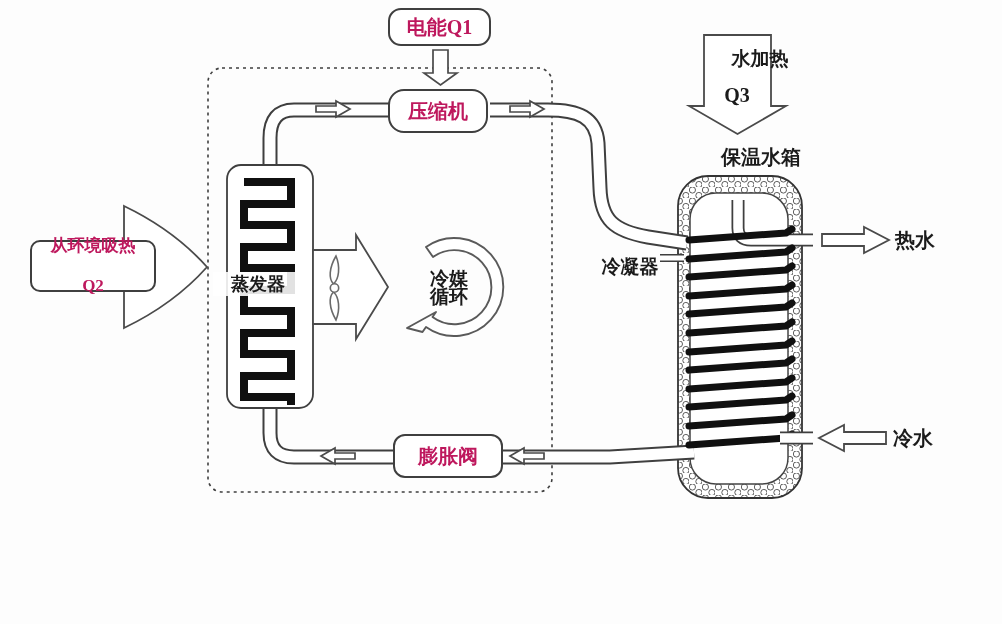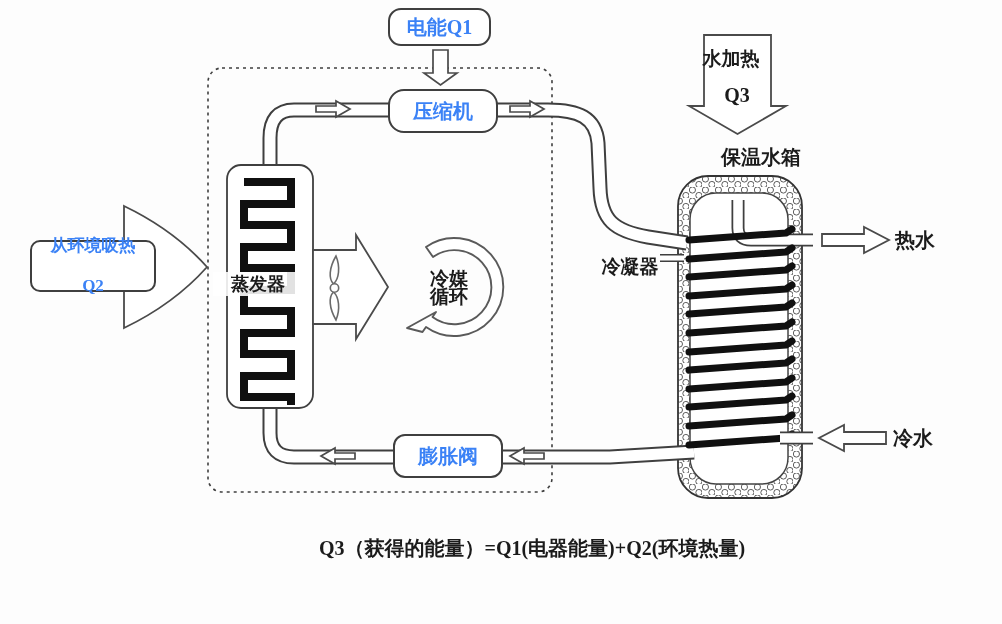--- a/index.html
+++ b/index.html
@@ -4,21 +4,21 @@
 <style>
   html,body{margin:0;padding:0;background:#e9e9e9;}
   #stage{
     position:relative;width:1002px;height:624px;background:#fdfdfd;
     font-family:"Liberation Serif","DejaVu Serif",serif;overflow:hidden;
   }
   #lineart{position:absolute;left:0;top:0;z-index:1;}
   .box{
     position:absolute;z-index:2;background:#fff;border:2px solid #3f3f3f;
     display:flex;flex-direction:column;align-items:center;justify-content:center;
-    font-weight:bold;color:#3b82f6;line-height:1.15;box-sizing:border-box;
+    font-weight:bold;color:#be185d;line-height:1.15;box-sizing:border-box;
   }
   .lbl{
     position:absolute;z-index:3;transform:translate(-50%,-50%);
     font-weight:bold;color:#1b1b1b;white-space:nowrap;
   }
   .lbl.left-anchor{transform:translate(0,-50%);}
   .lbl.bg{background:rgba(255,255,255,.88);padding:0 18px;}
 </style>
 </head>
 <body>
@@ -107,35 +107,34 @@
       <path d="M544 453 H524 V448 L510 456 L524 464 V459 H544 Z"></path>
     </g>
 
     <path d="M822 234 H864 V227 L889 240 L864 253 V246 H822 Z" fill="#fff" stroke="#4a4a4a" stroke-width="1.8"></path>
     <path d="M886 432 H844 V425 L819 438 L844 451 V444 H886 Z" fill="#fff" stroke="#4a4a4a" stroke-width="1.8"></path>
   </svg>
 
   <div class="box" style="left:388px;top:8px;width:103px;height:38px;border-radius:13px;font-size:20px;">
     <span>电能Q1</span>
   </div>
-  <div class="box" style="left:388px;top:89px;width:110px;height:44px;border-radius:16px;font-size:20px;">
+  <div class="box" style="left:388px;top:89px;width:100px;height:44px;border-radius:16px;font-size:20px;">
     <span>压缩机</span>
   </div>
   <div class="box" style="left:393px;top:434px;width:110px;height:44px;border-radius:12px;font-size:20px;">
     <span>膨胀阀</span>
   </div>
   <div class="box" style="left:30px;top:240px;width:126px;height:52px;border-radius:10px;font-size:17px;gap:20px;">
     <span>从环境吸热</span>
     <span>Q2</span>
   </div>
 
   <div class="lbl bg" style="left:258px;top:284px;font-size:18px;">蒸发器</div>
   <div class="lbl" style="left:449px;top:279px;font-size:19px;">冷媒</div>
   <div class="lbl" style="left:449px;top:297px;font-size:19px;">循环</div>
-  <div class="lbl" style="left:731px;top:59px;font-size:19px;">水加热</div>
+  <div class="lbl" style="left:760px;top:59px;font-size:19px;">水加热</div>
   <div class="lbl" style="left:737px;top:81px;font-size:20px;margin-top:14px;">Q3</div>
   <div class="lbl" style="left:742px;top:157px;font-size:20px;margin-left:19px;">保温水箱</div>
   <div class="lbl" style="left:630px;top:267px;font-size:19px;">冷凝器</div>
   <div class="lbl left-anchor" style="left:895px;top:240px;font-size:20px;">热水</div>
   <div class="lbl left-anchor" style="left:893px;top:438px;font-size:20px;">冷水</div>
-  <div class="lbl" style="left:532px;top:548px;font-size:20px;font-weight:600;">Q3（获得的能量）=Q1(电器能量)+Q2(环境热量)</div>
 
 </div>
 
 </body></html>

